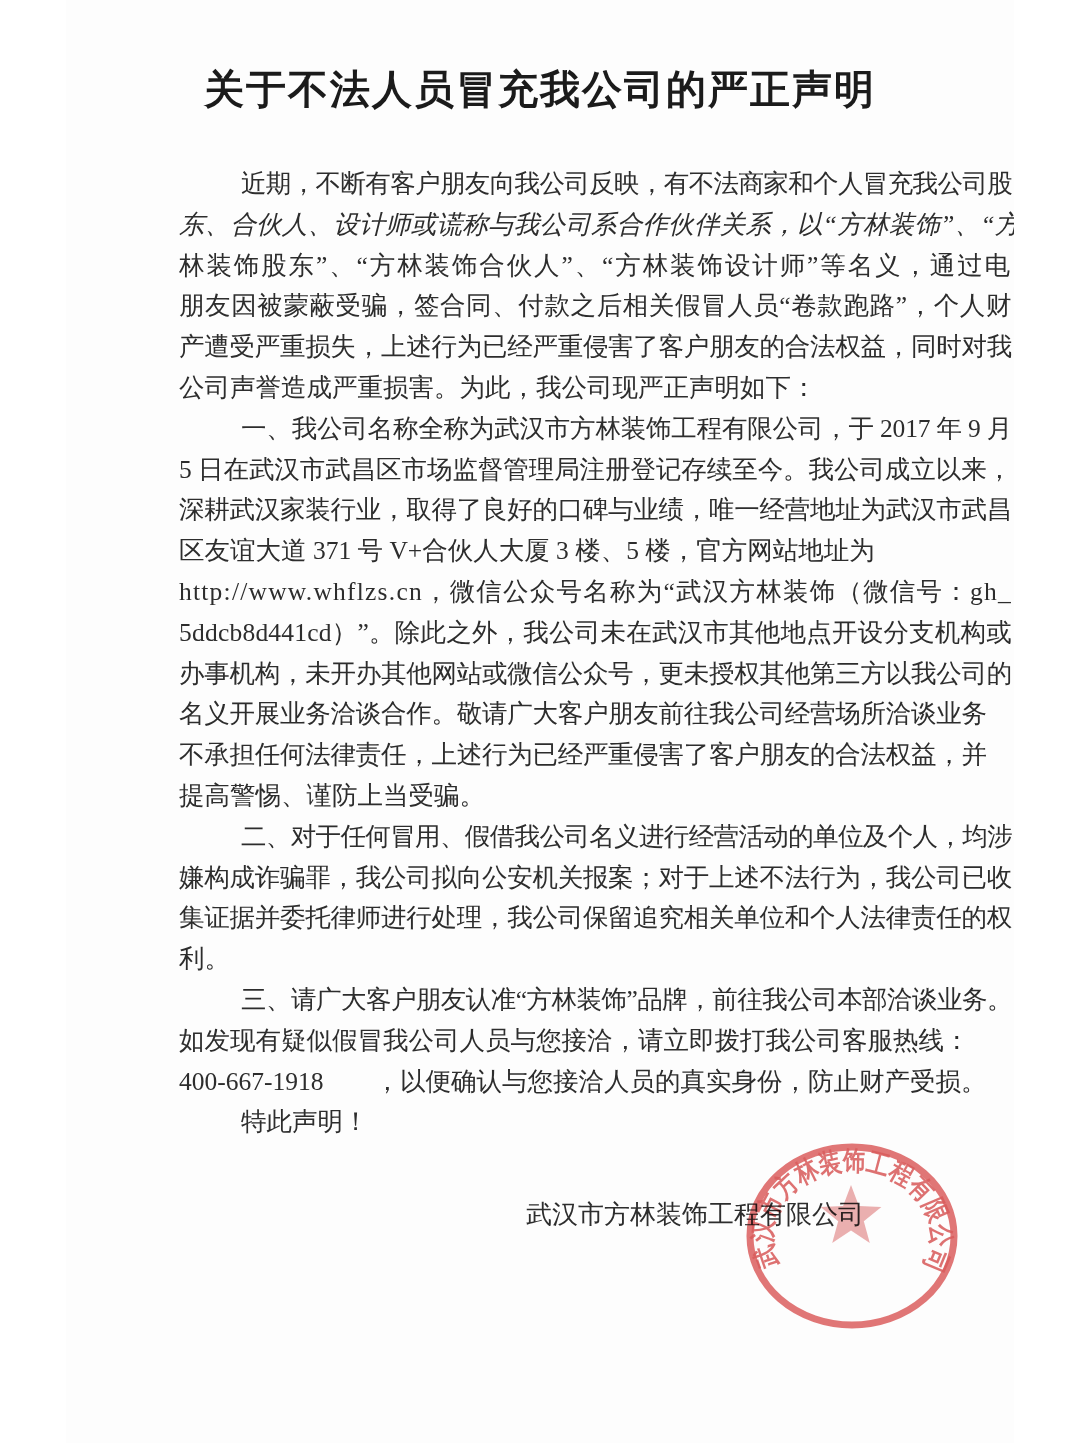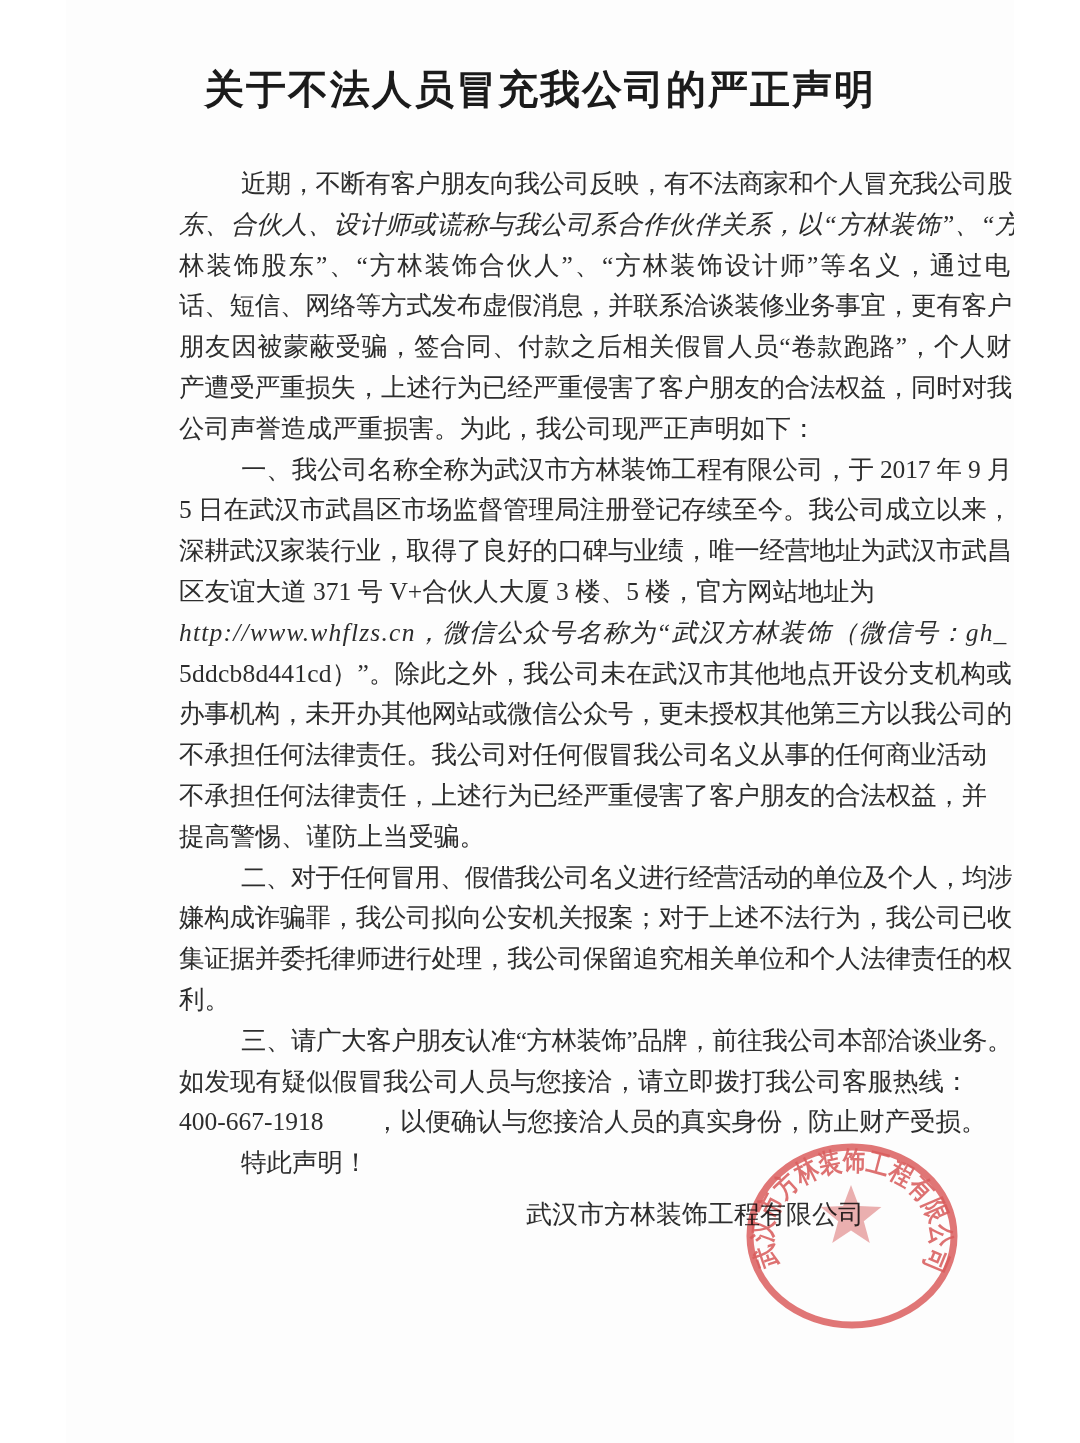--- a/index.html
+++ b/index.html
@@ -50,32 +50,31 @@
 <body>
 
 <div class="page">
 
   <div class="doc-title">关于不法人员冒充我公司的严正声明</div>
 
   <div class="doc-body">
       <div class="doc-line indent"><span style="letter-spacing: -0.629032px;">近期，不断有客户朋友向我公司反映，有不法商家和个人冒充我公司股</span></div>
       <div class="doc-line"><span style="letter-spacing: 0.250919px; font-style: italic;">东、合伙人、设计师或谎称与我公司系合作伙伴关系，以“方林装饰”、“方</span></div>
       <div class="doc-line"><span style="letter-spacing: 1.8911px;">林装饰股东”、“方林装饰合伙人”、“方林装饰设计师”等名义，通过电</span></div>
-      <div class="doc-line"><span style="letter-spacing: -0.257576px;">话、短信、网络等方式发布虚假消息，并联系洽谈装修业务事宜，更有客户</span></div>
       <div class="doc-line"><span style="letter-spacing: 0.601799px;">朋友因被蒙蔽受骗，签合同、付款之后相关假冒人员“卷款跑路”，个人财</span></div>
       <div class="doc-line"><span style="letter-spacing: -0.257576px;">产遭受严重损失，上述行为已经严重侵害了客户朋友的合法权益，同时对我</span></div>
       <div class="doc-line"><span>公司声誉造成严重损害。为此，我公司现严正声明如下：</span></div>
       <div class="doc-line indent"><span style="letter-spacing: -0.1875px;">一、我公司名称全称为武汉市方林装饰工程有限公司，于 2017 年 9 月</span></div>
       <div class="doc-line"><span style="letter-spacing: -0.0625px;">5 日在武汉市武昌区市场监督管理局注册登记存续至今。我公司成立以来，</span></div>
       <div class="doc-line"><span style="letter-spacing: -0.257576px;">深耕武汉家装行业，取得了良好的口碑与业绩，唯一经营地址为武汉市武昌</span></div>
       <div class="doc-line"><span>区友谊大道 371 号 V+合伙人大厦 3 楼、5 楼，官方网站地址为</span></div>
-      <div class="doc-line"><span style="letter-spacing: 1.22976px; font-style: italic;">http://www.whflzs.cn，微信公众号名称为“武汉方林装饰（微信号：gh_</span></div>
+      <div class="doc-line"><span style="letter-spacing: 1.22976px;">http://www.whflzs.cn，微信公众号名称为“武汉方林装饰（微信号：gh_</span></div>
       <div class="doc-line"><span style="letter-spacing: 0.21875px;">5ddcb8d441cd）”。除此之外，我公司未在武汉市其他地点开设分支机构或</span></div>
       <div class="doc-line"><span style="letter-spacing: -0.257576px;">办事机构，未开办其他网站或微信公众号，更未授权其他第三方以我公司的</span></div>
-      <div class="doc-line"><span style="letter-spacing: -0.257576px;">不承担任何法律责任。我公司对任何假冒我公司名义从事的任何商业活动</span></div>
+      <div class="doc-line"><span style="letter-spacing: -0.257576px;">名义开展业务洽谈合作。敬请广大客户朋友前往我公司经营场所洽谈业务</span></div>
       <div class="doc-line"><span style="letter-spacing: -0.257576px;">不承担任何法律责任，上述行为已经严重侵害了客户朋友的合法权益，并</span></div>
       <div class="doc-line"><span>提高警惕、谨防上当受骗。</span></div>
       <div class="doc-line indent"><span style="letter-spacing: -0.629032px;">二、对于任何冒用、假借我公司名义进行经营活动的单位及个人，均涉</span></div>
       <div class="doc-line"><span style="letter-spacing: -0.257576px;">嫌构成诈骗罪，我公司拟向公安机关报案；对于上述不法行为，我公司已收</span></div>
       <div class="doc-line"><span style="letter-spacing: -0.257576px;">集证据并委托律师进行处理，我公司保留追究相关单位和个人法律责任的权</span></div>
       <div class="doc-line"><span>利。</span></div>
       <div class="doc-line indent"><span style="letter-spacing: -0.52002px;">三、请广大客户朋友认准“方林装饰”品牌，前往我公司本部洽谈业务。</span></div>
       <div class="doc-line"><span>如发现有疑似假冒我公司人员与您接洽，请立即拨打我公司客服热线：</span></div>
       <div class="doc-line"><span>400-667-1918　　，以便确认与您接洽人员的真实身份，防止财产受损。</span></div>
       <div class="doc-line indent"><span>特此声明！</span></div>

